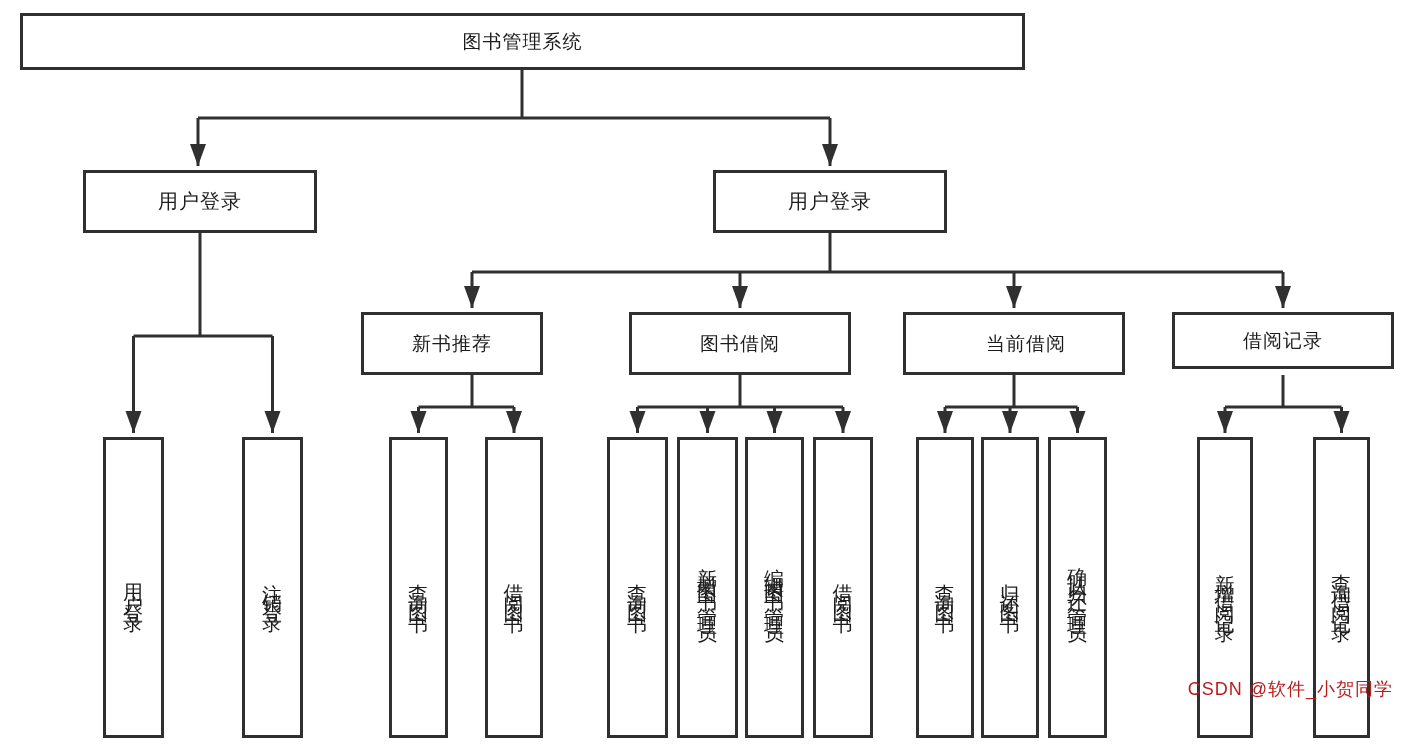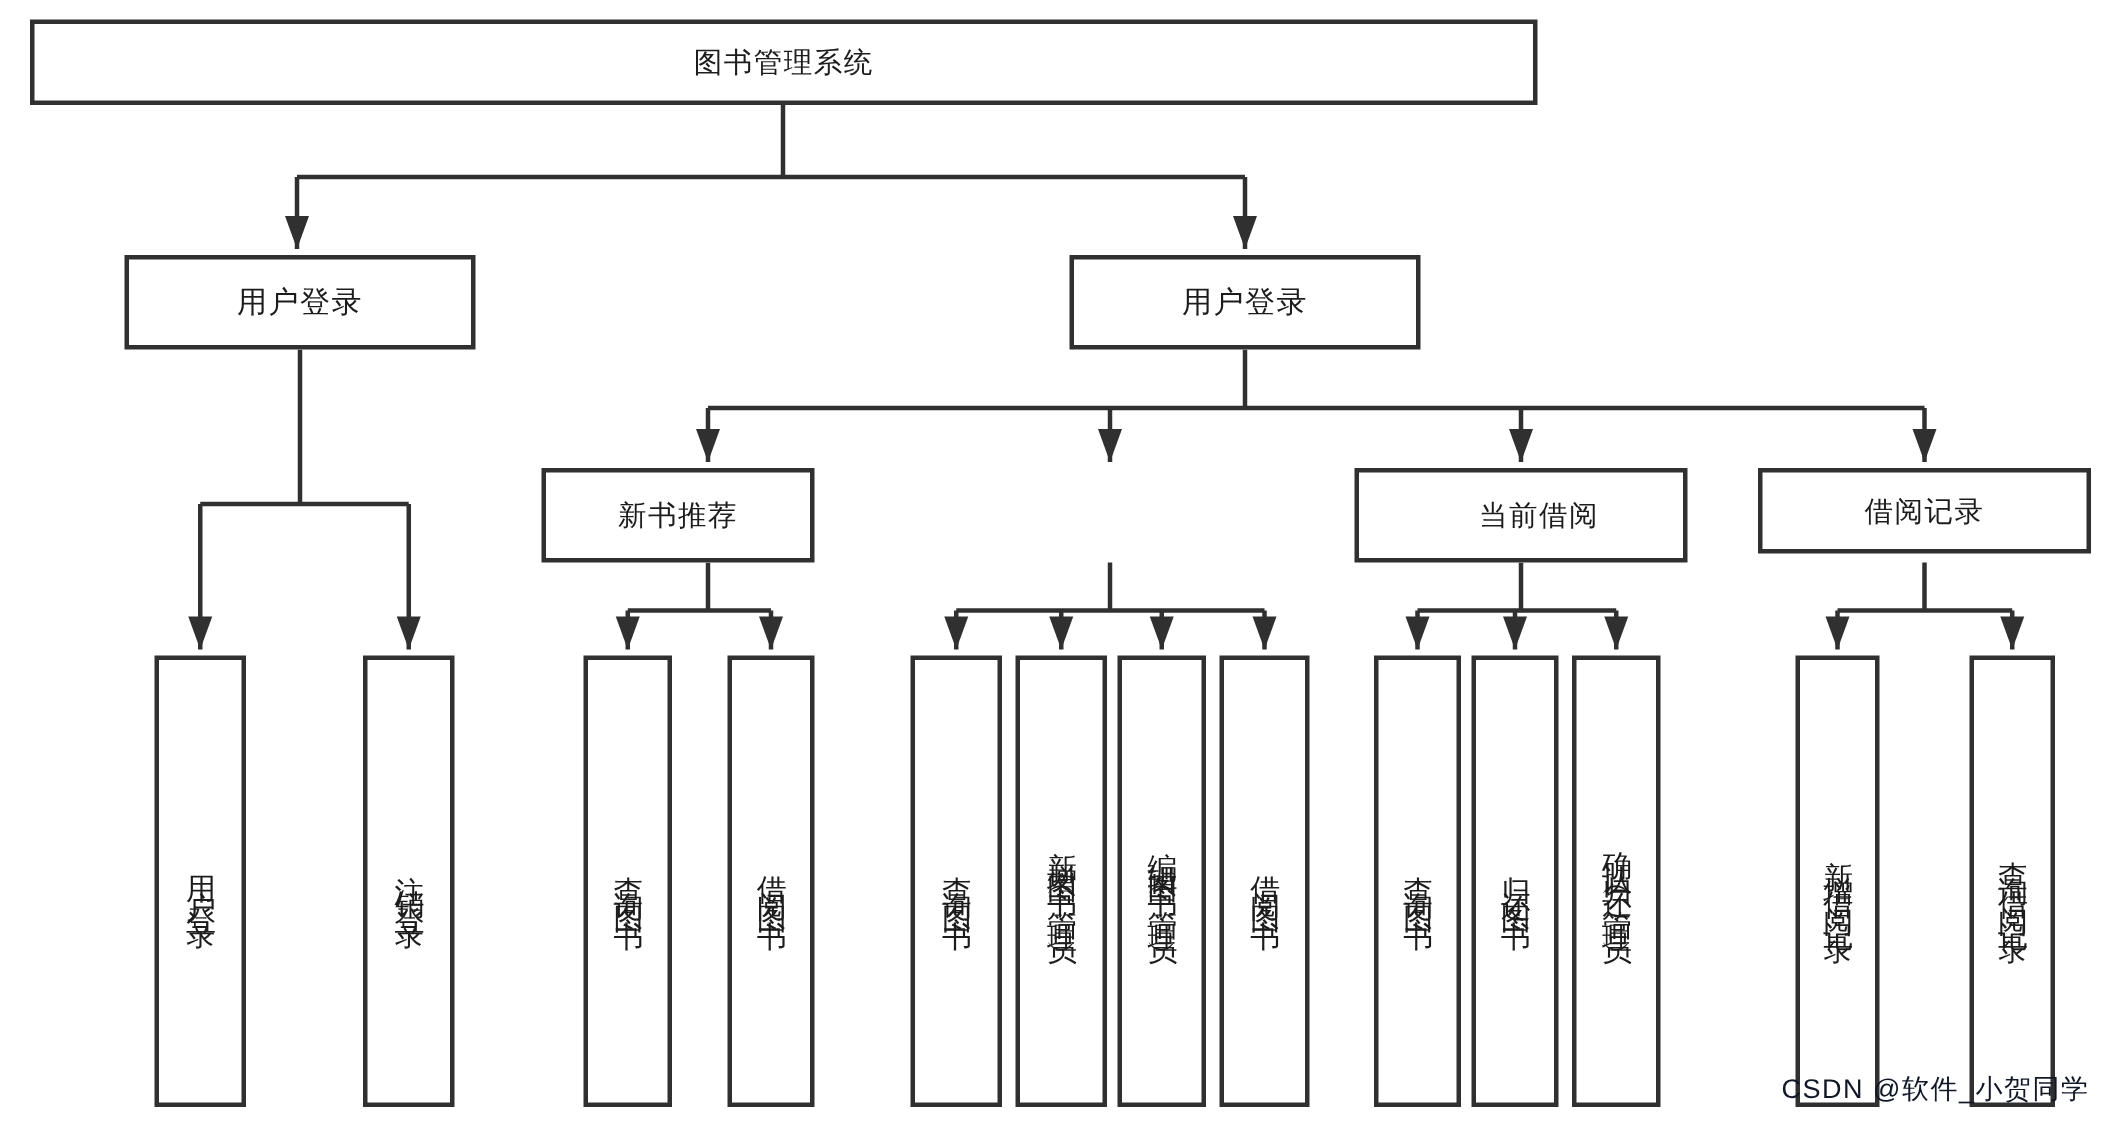--- a/index.html
+++ b/index.html
@@ -42,23 +42,23 @@
     text-orientation: mixed;
     font-size: 20px;
     letter-spacing: 10px;
     line-height: 1.0;
     padding: 6px 0;
   }
   .node.leaf.long { letter-spacing: 8px; }
   .watermark {
     position: absolute;
     right: 12px;
-    top: 714px;
+    top: 677px;
     font-size: 18px;
-    color: #0f172a;
+    color: #b91c1c;
     letter-spacing: 1px;
     z-index: 3;
     white-space: nowrap;
   }
 </style>
 </head>
 <body>
 
 <div class="stage">
 
@@ -111,20 +111,21 @@
       <line x1="1341.5" y1="407" x2="1341.5" y2="433" marker-end="url(#arrow)"></line>
     </g>
   </svg>
 
   <div class="node h1" style="left:20px; top:13px; width:1005px; height:57px;">图书管理系统</div>
 
   <div class="node h2" style="left:83px; top:170px; width:234px; height:63px;">用户登录</div>
   <div class="node h2" style="left:713px; top:170px; width:234px; height:63px;">用户登录</div>
 
   <div class="node h3" style="left:361px; top:312px; width:182px; height:63px;">新书推荐</div>
+  <div class="node h3" style="left:629px; top:312px; width:222px; height:63px;">图书借阅</div>
   <div class="node h3" style="left:903px; top:312px; width:222px; height:63px;padding-left:24px;">当前借阅</div>
   <div class="node h3" style="left:1172px; top:312px; width:222px; height:57px;">借阅记录</div>
 
   <div class="node leaf" style="left:103px; top:437px; width:61px; height:301px;">用户登录</div>
   <div class="node leaf" style="left:242px; top:437px; width:61px; height:301px;">注销登录</div>
 
   <div class="node leaf" style="left:389px; top:437px; width:59px; height:301px;">查询图书</div>
   <div class="node leaf" style="left:485px; top:437px; width:58px; height:301px;">借阅图书</div>
 
   <div class="node leaf" style="left:607px; top:437px; width:61px; height:301px;">查询图书</div>

